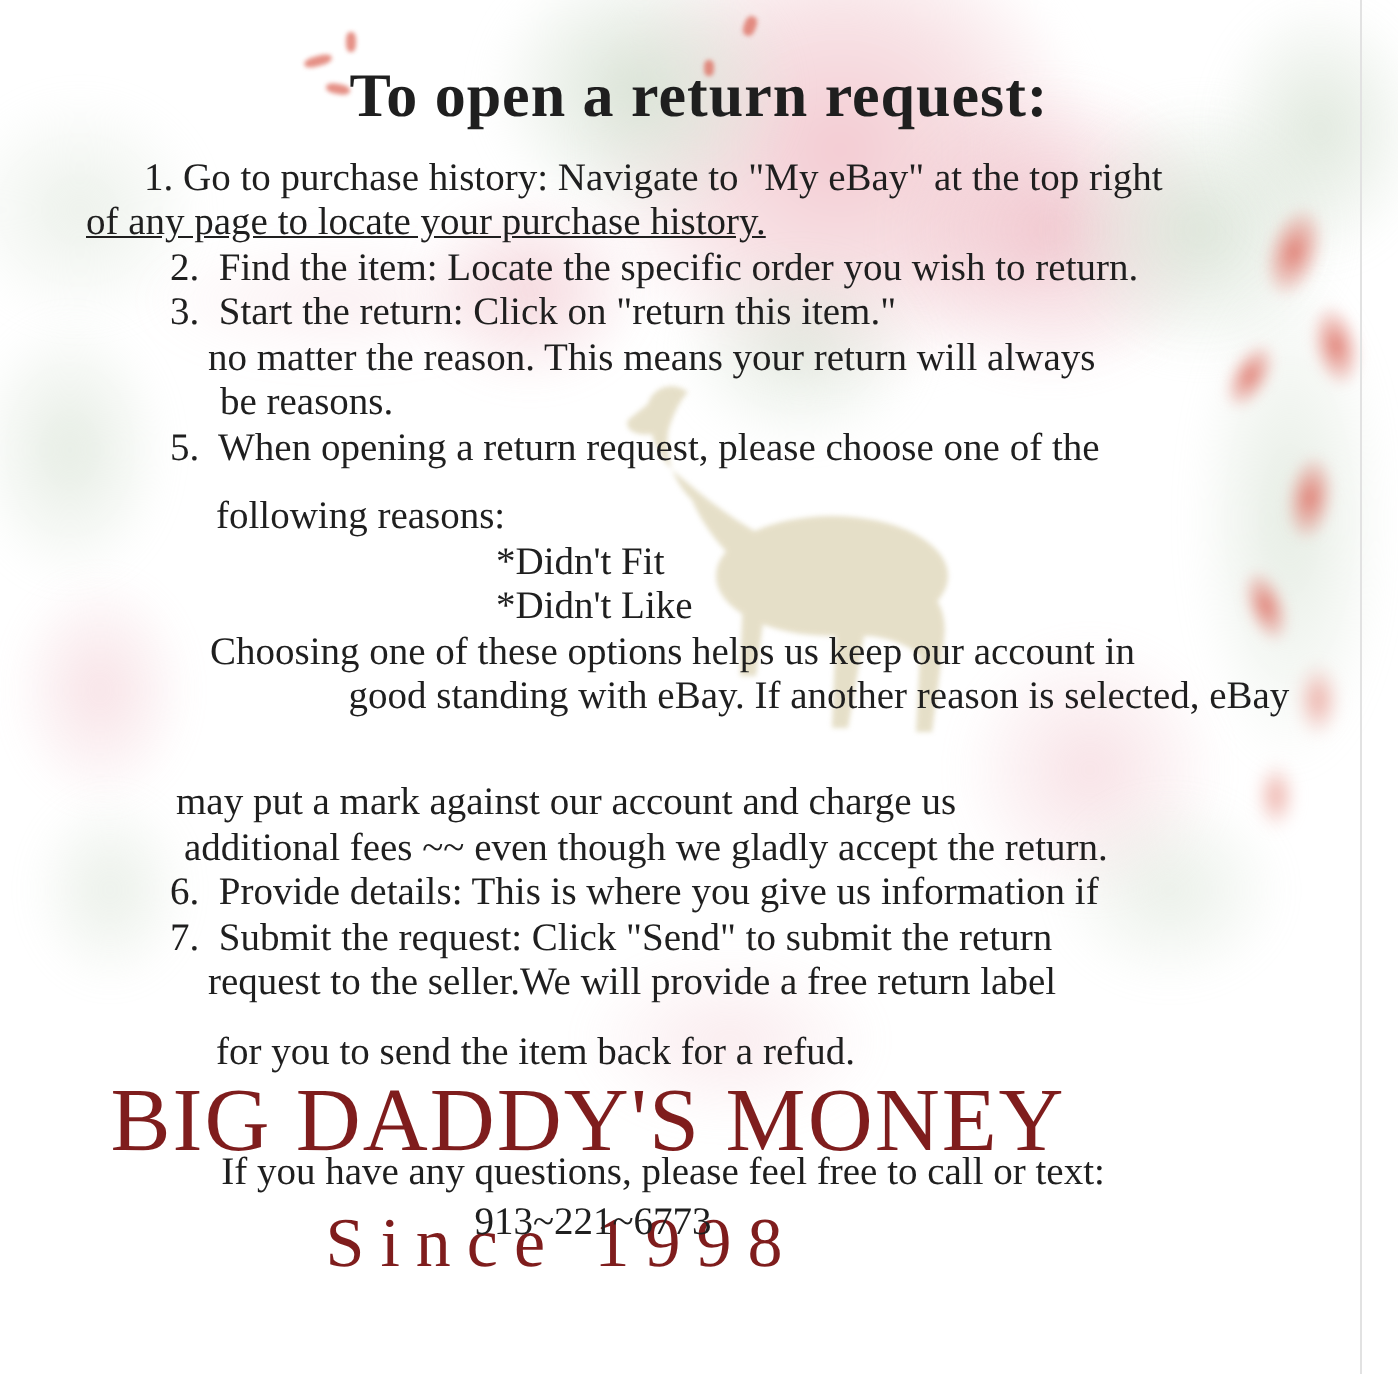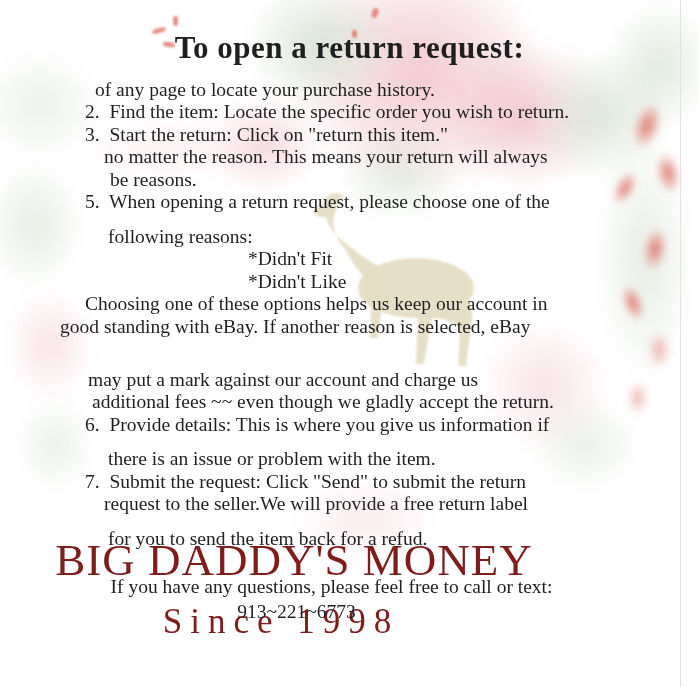--- a/index.html
+++ b/index.html
@@ -52,23 +52,23 @@
   .wm{position:absolute;width:588px;text-align:center;color:#7f1d1d;z-index:1;white-space:pre;}
   .wm-brand{top:534px;font-size:45px;letter-spacing:1px;}
   .wm-since{top:602px;font-size:35px;letter-spacing:8px;transform:translateX(-13px);}
 
   
   .title{position:absolute;top:30px;left:0;width:699px;text-align:center;
          font-size:31px;font-weight:bold;letter-spacing:.5px;z-index:3;}
   .text-block{position:absolute;top:79px;left:0;width:699px;z-index:3;
               font-size:19.5px;line-height:22.45px;}
   .line{white-space:pre;}
-  .pa{padding-left:72px;}  .pb{padding-left:95px;}  .pn{padding-left:85px;}
+  .pa{padding-left:72px;}  .pb{padding-left:43px;text-decoration:underline;}  .pn{padding-left:85px;}
   .pc{padding-left:104px;} .pd{padding-left:110px;} .pr{padding-left:248px;}
-  .pe{padding-left:85px;}  .pf{padding-left:60px;}  .pg{padding-left:88px;margin-top:31px;}
+  .pe{padding-left:85px;margin-left:20px;}  .pf{padding-left:120px;text-align:center;}  .pg{padding-left:88px;margin-top:31px;}
   .ph{padding-left:92px;}  .pi{padding-left:108px;margin-top:12px;}
   .footer{position:absolute;top:574px;left:0;width:663px;text-align:center;
           font-size:19.5px;line-height:25px;z-index:3;}
   .phone{transform:translateX(-35px);}
 </style>
 </head>
 <body>
 
 <div class="canvas">
 
@@ -112,35 +112,35 @@
   </svg>
 
   <div class="edge-line"></div>
 
   <div class="wm wm-brand">BIG DADDY'S MONEY</div>
   <div class="wm wm-since">Since 1998</div>
 
   <div class="title">To open a return request:</div>
 
   <div class="text-block">
+    <div class="line pa">1. Go to purchase history: Navigate to "My eBay" at the top right</div>
     <div class="line pb">of any page to locate your purchase history.</div>
     <div class="line pn">2.  Find the item: Locate the specific order you wish to return.</div>
     <div class="line pn">3.  Start the return: Click on "return this item."</div>
     <div class="line pc">no matter the reason. This means your return will always</div>
     <div class="line pd">be reasons.</div>
     <div class="line pn">5.  When opening a return request, please choose one of the</div>
     <div class="line pi">following reasons:</div>
     <div class="line pr">*Didn't Fit</div>
     <div class="line pr">*Didn't Like</div>
     <div class="line pe">Choosing one of these options helps us keep our account in</div>
     <div class="line pf">good standing with eBay. If another reason is selected, eBay</div>
     <div class="line pg">may put a mark against our account and charge us</div>
     <div class="line ph">additional fees ~~ even though we gladly accept the return.</div>
     <div class="line pn">6.  Provide details: This is where you give us information if</div>
-    <div class="line pi">there is an issue or problem with the item.</div>
     <div class="line pn">7.  Submit the request: Click "Send" to submit the return</div>
     <div class="line pc">request to the seller.We will provide a free return label</div>
     <div class="line pi">for you to send the item back for a refud.</div>
   </div>
 
   <div class="footer">
     <div>If you have any questions, please feel free to call or text:</div>
     <div class="phone">913~221~6773</div>
   </div>
 

